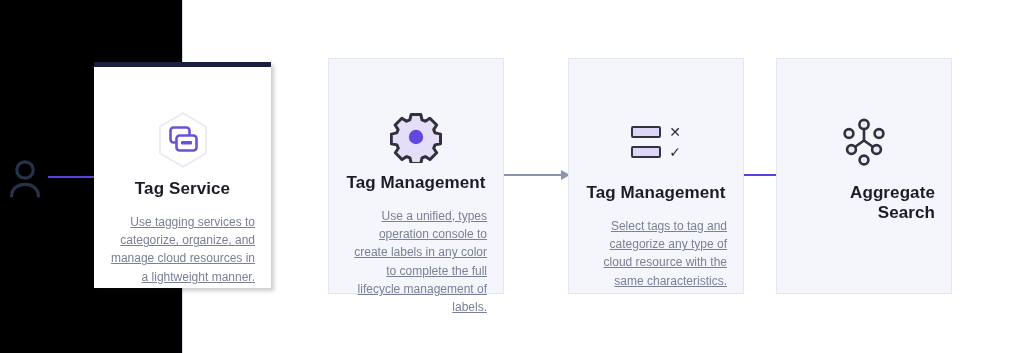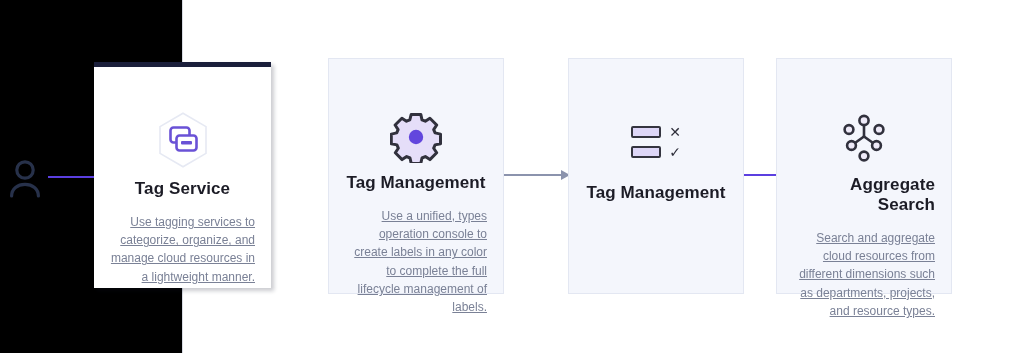--- a/index.html
+++ b/index.html
@@ -212,20 +212,21 @@
         <span class="tag-chip"></span>
         <span class="mark">✕</span>
       </div>
       <div class="tagres-row">
         <span class="tag-chip"></span>
         <span class="mark">✓</span>
       </div>
     </div>
   </div>
   <div class="card-title">Tag Management</div>
+  <div class="card-desc">Select tags to tag and categorize any type of cloud resource with the same characteristics.</div>
 </div>
 
 <div class="card tile" id="card-aggregate-search">
   <div class="icon-wrap">
     <svg width="54" height="54" viewBox="0 0 54 54" fill="none">
       <g stroke="#31313d" stroke-width="2.6" stroke-linecap="round">
         <path d="M27 25.5V12.5"></path>
         <path d="M27 25.5 16.5 33"></path>
         <path d="M27 25.5 37.5 33"></path>
       </g>
@@ -233,14 +234,13 @@
         <circle cx="27" cy="9.5" r="4.6"></circle>
         <circle cx="12" cy="18.5" r="4.4"></circle>
         <circle cx="42" cy="18.5" r="4.4"></circle>
         <circle cx="14.5" cy="34.5" r="4.4"></circle>
         <circle cx="39.5" cy="34.5" r="4.4"></circle>
         <circle cx="27" cy="45" r="4.4"></circle>
       </g>
     </svg>
   </div>
   <div class="card-title">Aggregate Search</div>
-  <div class="card-desc">Search and aggregate cloud resources from different dimensions such as departments, projects, and resource types.</div>
 </div>
 
 </body></html>

